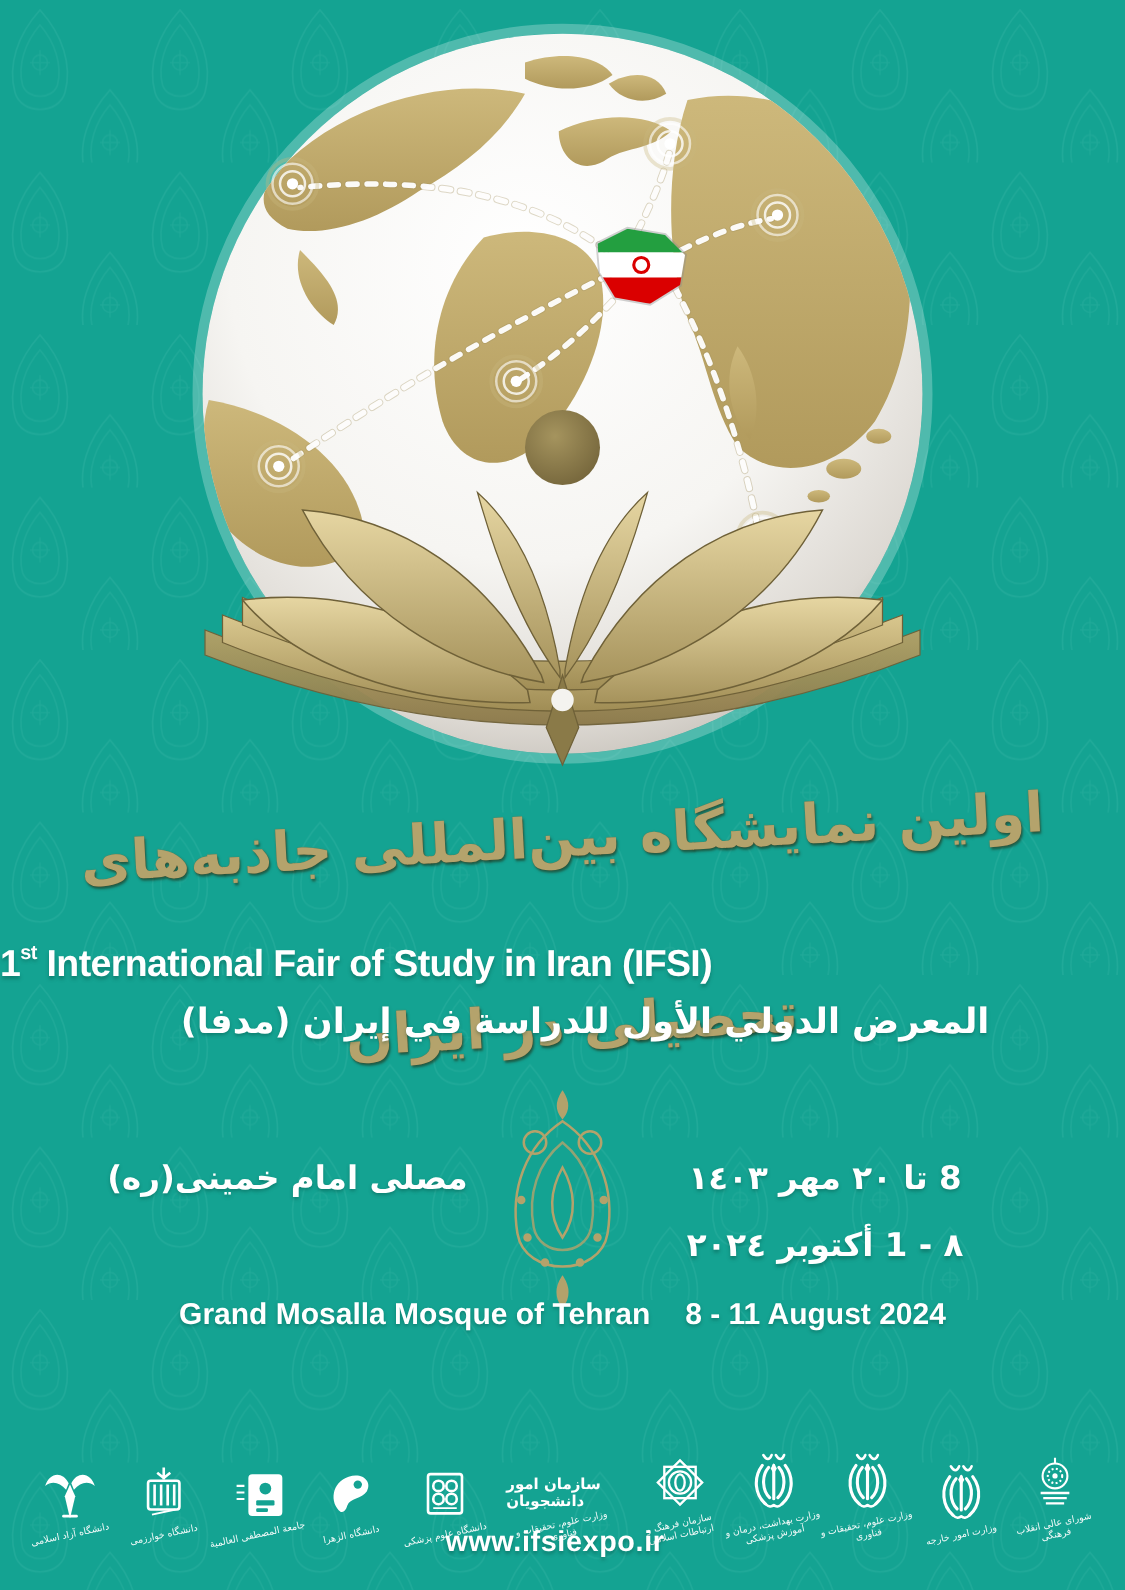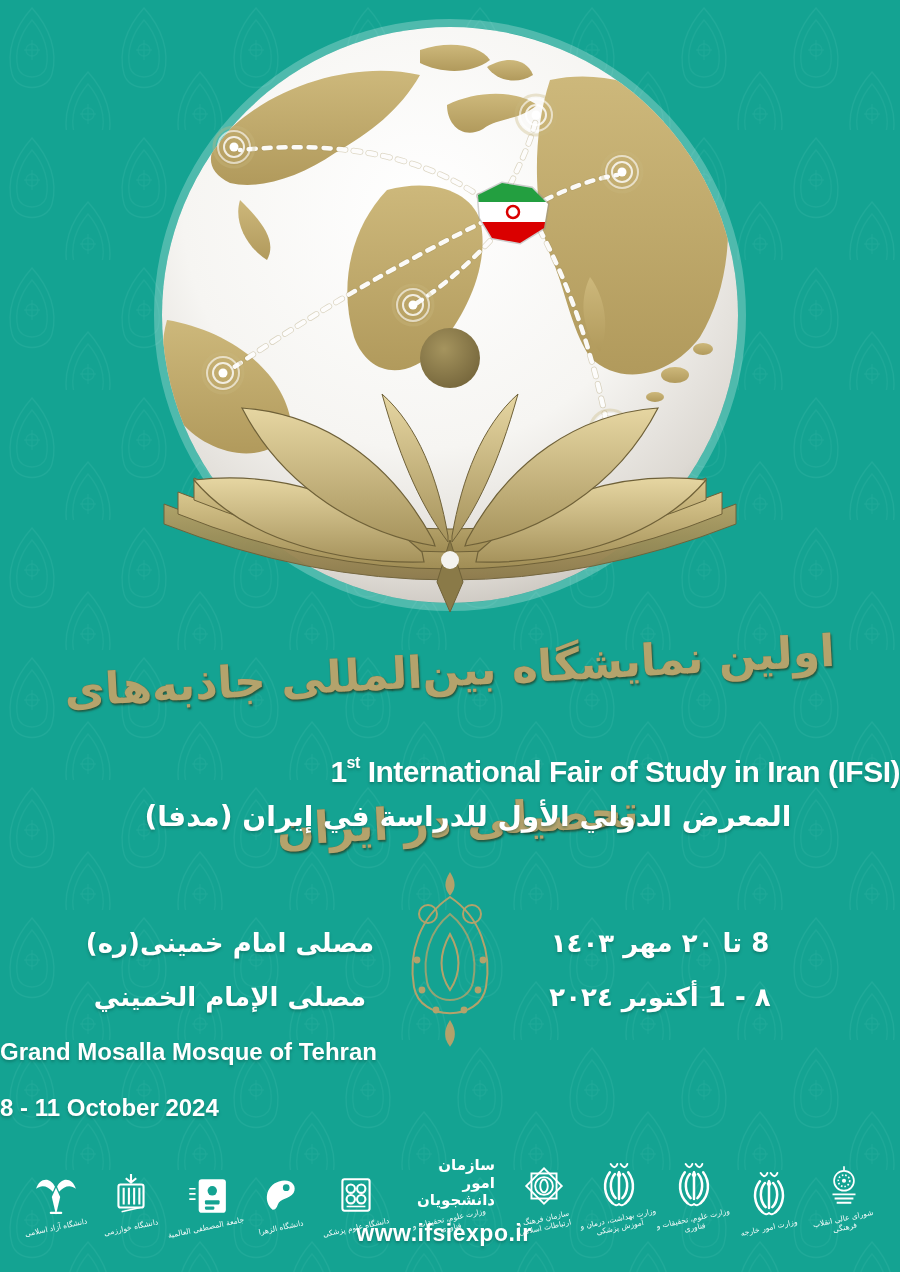--- a/index.html
+++ b/index.html
@@ -6,45 +6,45 @@
   .poster{position:relative;width:900px;height:1272px;overflow:hidden;
     background:#14a392;font-family:"Liberation Sans",sans-serif;}
   .layer{position:absolute;}
   svg{display:block;}
   
   .calligraphy{position:absolute;top:596px;left:30px;right:30px;height:160px;
     direction:rtl;text-align:center;font-family:"DejaVu Sans",sans-serif;
     font-weight:bold;font-size:44px;line-height:150px;color:#b4a36c;
     transform:rotate(-3deg);
     text-shadow:1px 2px 2px rgba(35,25,0,.5), 0 0 1px #7c6c3d;}
-  .title-en{position:absolute;top:754px;left:0;right:0;text-align:right;
+  .title-en{position:absolute;top:754px;left:0;right:0;text-align:left;
     color:#fff;font-weight:bold;font-size:30px;letter-spacing:-.5px;
     text-shadow:0 2px 3px rgba(0,60,50,.35);}
   .title-en sup{font-size:16px;vertical-align:14px;}
   .title-ar{position:absolute;top:800px;left:0;right:0;text-align:center;direction:rtl;
     color:#fff;font-weight:bold;font-size:28px;font-family:"DejaVu Sans",sans-serif;
     text-shadow:0 2px 3px rgba(0,60,50,.35);padding-left:36px;}
   .sched{position:absolute;color:#fff;font-weight:bold;font-size:26px;
     font-family:"DejaVu Sans",sans-serif;direction:rtl;text-align:center;
     text-shadow:0 2px 3px rgba(0,60,50,.35);}
   .sched.r1{top:928px;} .sched.r2{top:982px;}
   .sched.right{left:505px;width:310px;}
   .sched.left{left:75px;width:310px;}
   .venue-line{position:absolute;top:1038px;left:0;right:0;display:flex;
     justify-content:center;gap:28px;color:#fff;font-weight:bold;font-size:24px;
-    text-shadow:0 2px 3px rgba(0,60,50,.35);flex-direction:column;}
+    text-shadow:0 2px 3px rgba(0,60,50,.35);}
   .logos{position:absolute;top:1108px;left:0;right:0;height:124px;
     display:flex;justify-content:center;align-items:flex-end;gap:7px;padding:0 14px;}
   .logo-item{display:flex;flex-direction:column;align-items:center;width:68px;}
   .logo-item.big{width:106px;}
   .logo-caption{margin-top:5px;color:#fff;font-size:7.5px;line-height:1.2;
     font-family:"DejaVu Sans",sans-serif;direction:rtl;text-align:center;
     transform:rotate(-12deg);width:80px;opacity:.95;}
   .logo-title{color:#fff;font-weight:bold;font-family:"DejaVu Sans",sans-serif;
-    direction:rtl;text-align:right;font-size:15px;line-height:1.15;width:90px;}
+    direction:rtl;text-align:left;font-size:12px;line-height:1.15;width:90px;}
   .website{position:absolute;top:1220px;left:0;right:12px;text-align:center;
     color:#fff;font-size:23px;font-weight:600;letter-spacing:.5px;
     text-shadow:0 2px 3px rgba(0,60,50,.35);}
 </style>
 </head>
 <body>
 
 <div class="poster">
 
   <svg class="layer" style="left:0;top:0" width="900" height="1272" viewBox="0 0 900 1272">
@@ -207,25 +207,24 @@
       <circle cx="31" cy="118" r="2.4" fill="#b3a26b"></circle>
         <circle cx="87" cy="118" r="2.4" fill="#b3a26b"></circle>
       <circle cx="45" cy="138" r="2.4" fill="#b3a26b"></circle>
         <circle cx="73" cy="138" r="2.4" fill="#b3a26b"></circle>
     </g>
   </svg>
 
   <div class="sched r1 right">8 تا ٢٠ مهر ١٤٠٣</div>
   <div class="sched r1 left">مصلی امام خمینی(ره)</div>
   <div class="sched r2 right">٨ - 1 أكتوبر ٢٠٢٤</div>
-  <div class="sched r2 left">مصلى الإمام الخميني</div>
 
   <div class="venue-line">
     <span>Grand Mosalla Mosque of Tehran</span>
-    <span>8 - 11 October 2024</span>
+    <span>8 - 11 August 2024</span>
   </div>
 
   <div class="logos">
 
     <div class="logo-item">
       <svg width="46" height="46" viewBox="0 0 44 44" fill="#fff">
         <path d="M21,14 C16,4 6,6 3,16 C8,12 14,13 19,19 Z"></path>
         <path d="M23,14 C28,4 38,6 41,16 C36,12 30,13 25,19 Z"></path>
         <path d="M22,15 L26,24 L22,41 L18,24 Z"></path>
         <rect x="16" y="38" width="12" height="2.2" rx="1"></rect>

